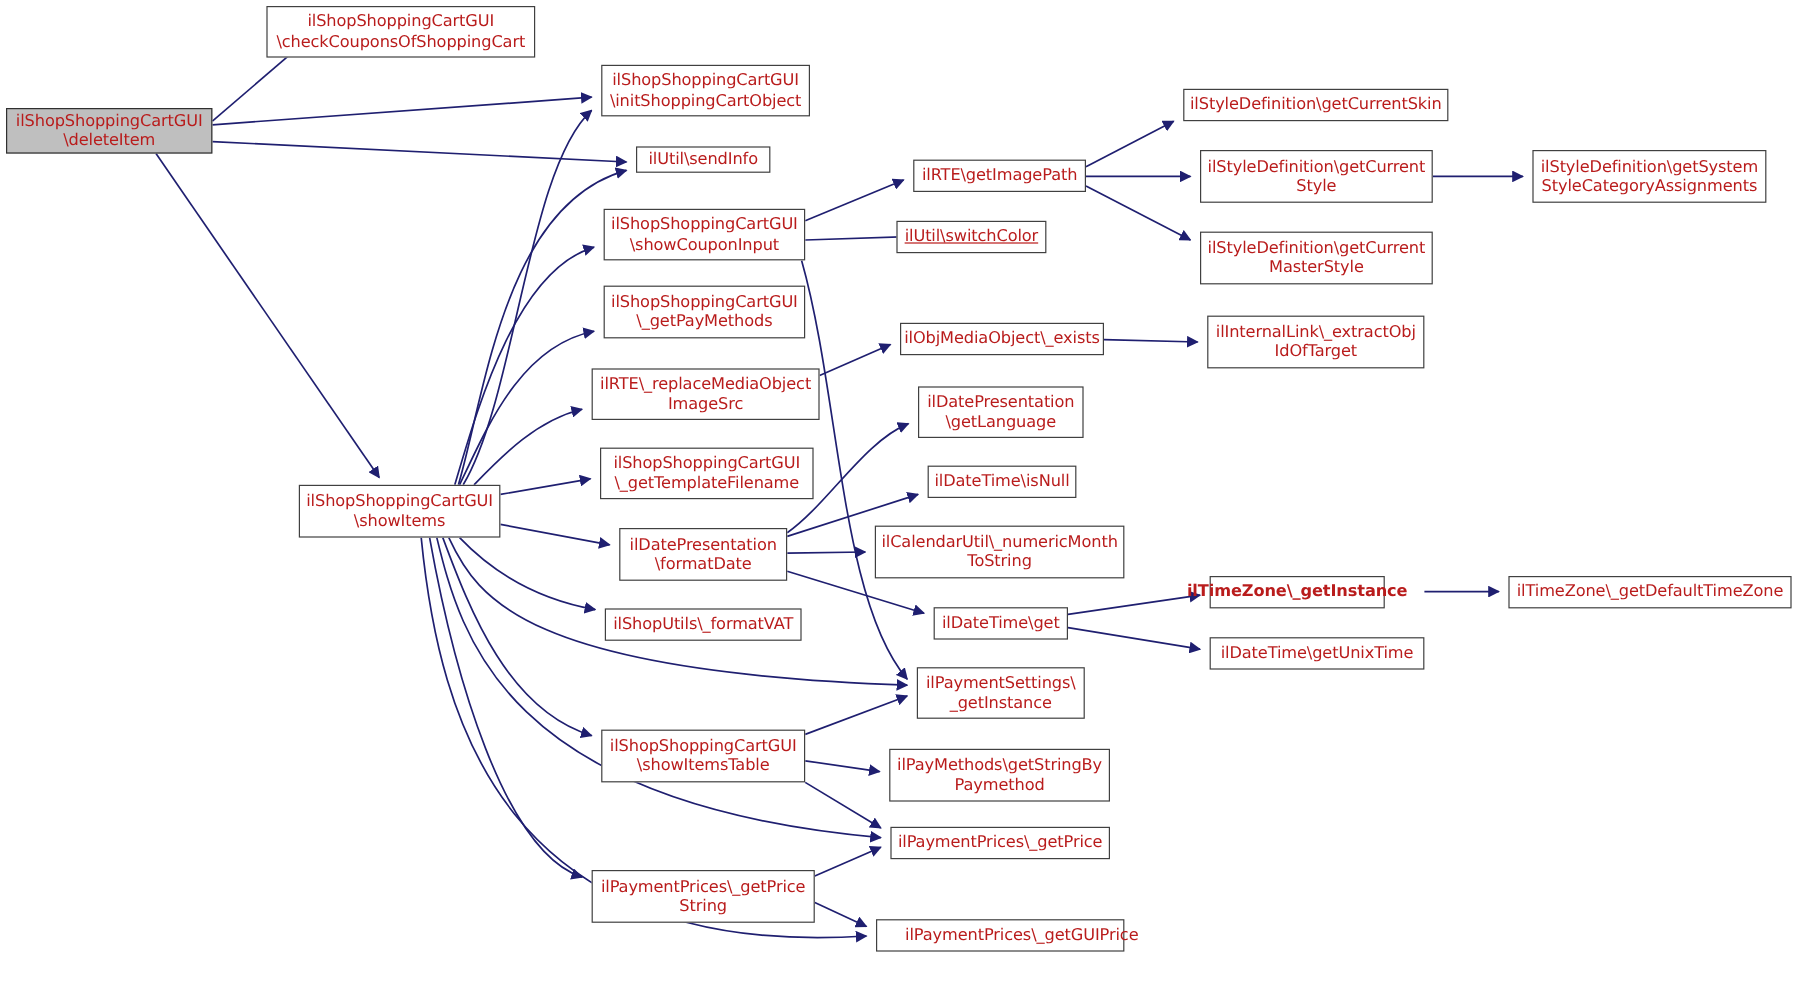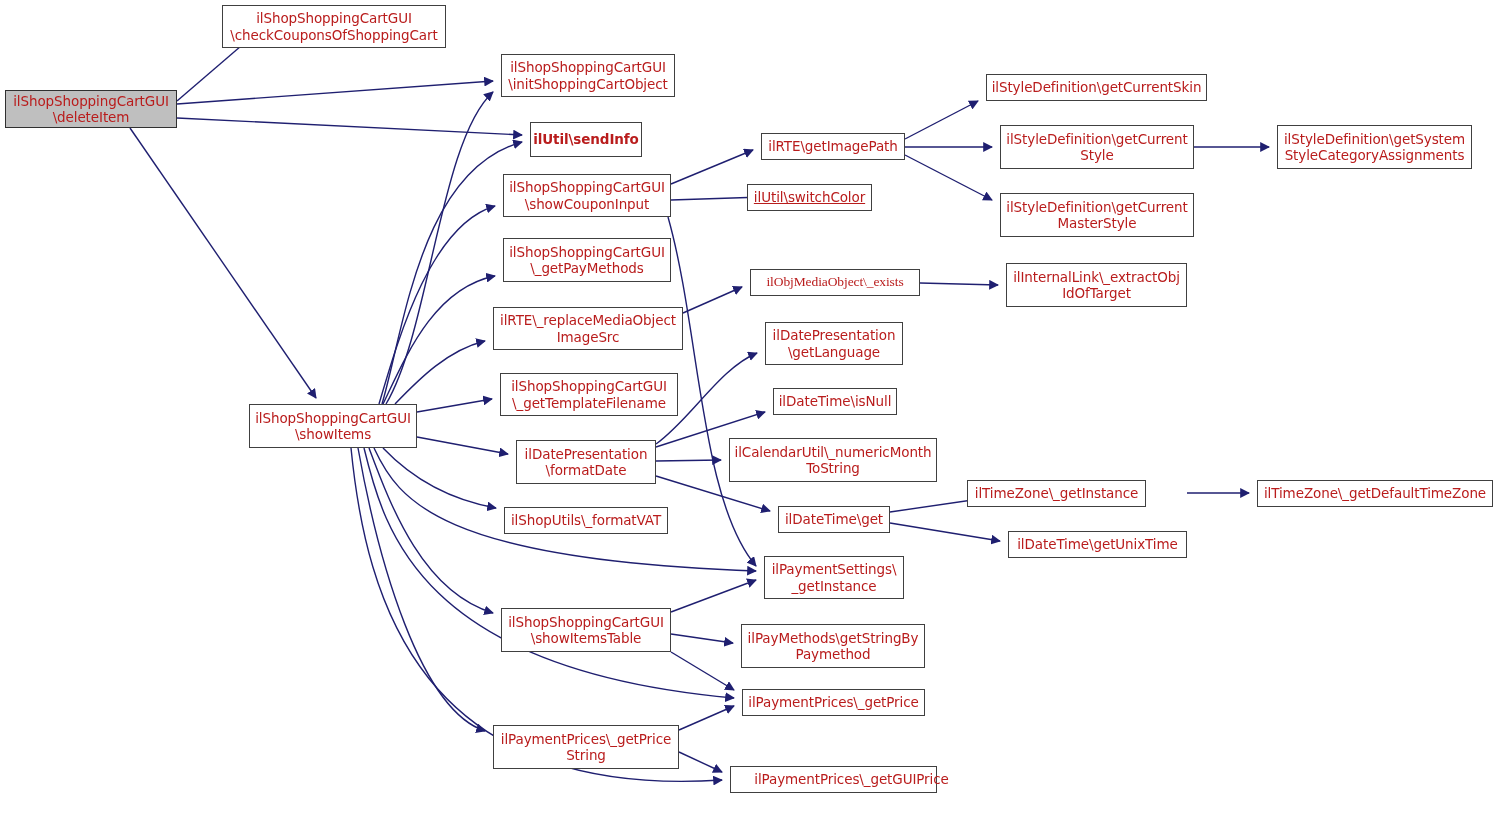--- a/index.html
+++ b/index.html
@@ -94,59 +94,59 @@
         <path d="M679,752 L722,772" fill="none" stroke="#1f1f70" stroke-width="1.4" marker-end="url(#arrow)"></path>
       </g>
   </svg>
   <div id="node-layer">
       <div class="node highlight" style="left: 5px; top: 90px; width: 172px; height: 38px;">ilShopShoppingCartGUI
 \deleteItem</div>
       <div class="node" style="left: 222px; top: 5px; width: 224px; height: 43px;">ilShopShoppingCartGUI
 \checkCouponsOfShoppingCart</div>
       <div class="node" style="left: 501px; top: 54px; width: 174px; height: 43px;">ilShopShoppingCartGUI
 \initShoppingCartObject</div>
-      <div class="node" style="left: 530px; top: 122px; width: 112px; height: 35px; font-weight: bold;">ilUtil\sendInfo</div>
+      <div class="node" style="left: 530px; top: 122px; width: 112px; height: 22px;">ilUtil\sendInfo</div>
       <div class="node" style="left: 503px; top: 174px; width: 168px; height: 43px;">ilShopShoppingCartGUI
 \showCouponInput</div>
       <div class="node" style="left: 503px; top: 238px; width: 168px; height: 44px;">ilShopShoppingCartGUI
 \_getPayMethods</div>
       <div class="node" style="left: 493px; top: 307px; width: 190px; height: 43px;">ilRTE\_replaceMediaObject
 ImageSrc</div>
       <div class="node" style="left: 500px; top: 373px; width: 178px; height: 43px;">ilShopShoppingCartGUI
 \_getTemplateFilename</div>
       <div class="node" style="left: 249px; top: 404px; width: 168px; height: 44px;">ilShopShoppingCartGUI
 \showItems</div>
       <div class="node" style="left: 516px; top: 440px; width: 140px; height: 44px;">ilDatePresentation
 \formatDate</div>
       <div class="node" style="left: 504px; top: 507px; width: 164px; height: 27px;">ilShopUtils\_formatVAT</div>
       <div class="node" style="left: 501px; top: 608px; width: 170px; height: 44px;">ilShopShoppingCartGUI
 \showItemsTable</div>
       <div class="node" style="left: 493px; top: 725px; width: 186px; height: 44px;">ilPaymentPrices\_getPrice
 String</div>
       <div class="node" style="left: 761px; top: 133px; width: 144px; height: 27px;">ilRTE\getImagePath</div>
       <div class="node" style="left: 747px; top: 184px; width: 125px; height: 27px; text-decoration: underline;">ilUtil\switchColor</div>
-      <div class="node" style="left: 750px; top: 269px; width: 170px; height: 27px; font-family: Liberation Serif, serif;">ilObjMediaObject\_exists</div>
+      <div class="node" style="left: 750px; top: 269px; width: 170px; height: 27px;">ilObjMediaObject\_exists</div>
       <div class="node" style="left: 765px; top: 322px; width: 138px; height: 43px;">ilDatePresentation
 \getLanguage</div>
       <div class="node" style="left: 773px; top: 388px; width: 124px; height: 27px;">ilDateTime\isNull</div>
       <div class="node" style="left: 729px; top: 438px; width: 208px; height: 44px;">ilCalendarUtil\_numericMonth
 ToString</div>
       <div class="node" style="left: 778px; top: 506px; width: 112px; height: 27px;">ilDateTime\get</div>
       <div class="node" style="left: 764px; top: 556px; width: 140px; height: 43px;">ilPaymentSettings\
 _getInstance</div>
       <div class="node" style="left: 741px; top: 624px; width: 184px; height: 44px;">ilPayMethods\getStringBy
 Paymethod</div>
       <div class="node" style="left: 742px; top: 689px; width: 183px; height: 27px;">ilPaymentPrices\_getPrice</div>
       <div class="node" style="left: 730px; top: 766px; width: 207px; height: 27px; padding-left: 36px;">ilPaymentPrices\_getGUIPrice</div>
       <div class="node" style="left: 986px; top: 74px; width: 221px; height: 27px;">ilStyleDefinition\getCurrentSkin</div>
       <div class="node" style="left: 1000px; top: 125px; width: 194px; height: 44px;">ilStyleDefinition\getCurrent
 Style</div>
       <div class="node" style="left: 1000px; top: 193px; width: 194px; height: 44px;">ilStyleDefinition\getCurrent
 MasterStyle</div>
       <div class="node" style="left: 1006px; top: 263px; width: 181px; height: 44px;">ilInternalLink\_extractObj
 IdOfTarget</div>
-      <div class="node" style="left: 967px; top: 480px; width: 179px; height: 27px;">ilTimeZone\_getInstance</div>
+      <div class="node" style="left: 1008px; top: 480px; width: 146px; height: 27px; font-weight: bold;">ilTimeZone\_getInstance</div>
       <div class="node" style="left: 1008px; top: 531px; width: 179px; height: 27px;">ilDateTime\getUnixTime</div>
       <div class="node" style="left: 1277px; top: 125px; width: 195px; height: 44px;">ilStyleDefinition\getSystem
 StyleCategoryAssignments</div>
       <div class="node" style="left: 1257px; top: 480px; width: 236px; height: 27px;">ilTimeZone\_getDefaultTimeZone</div>
     </div>
 </div>
 
 </body></html>

